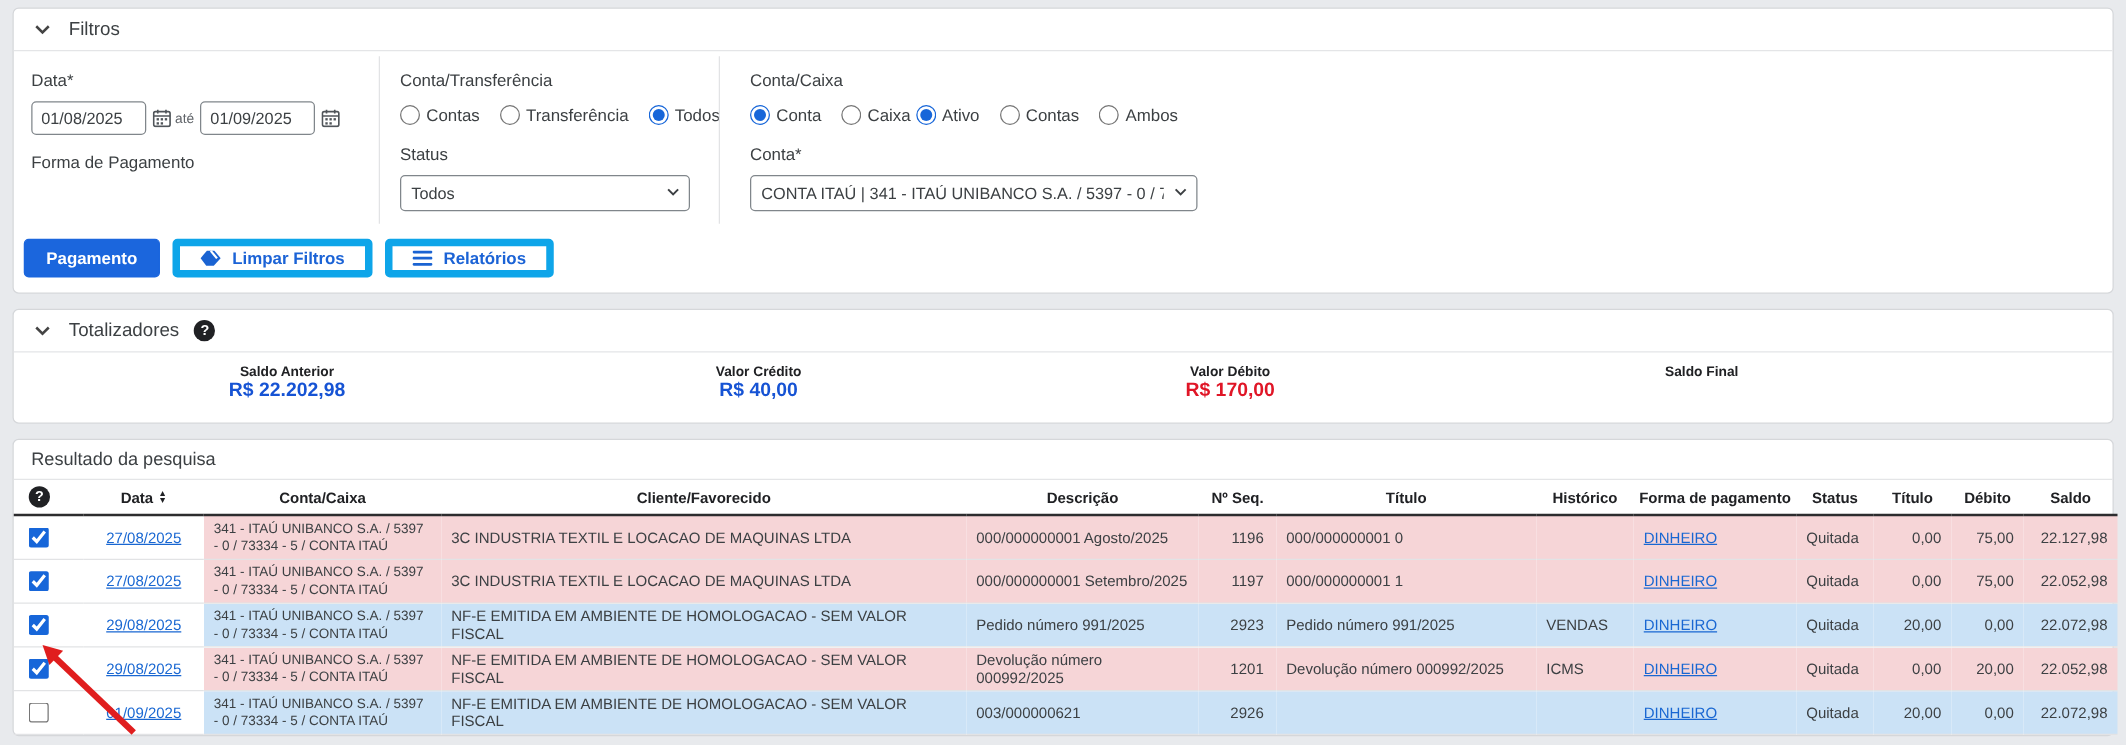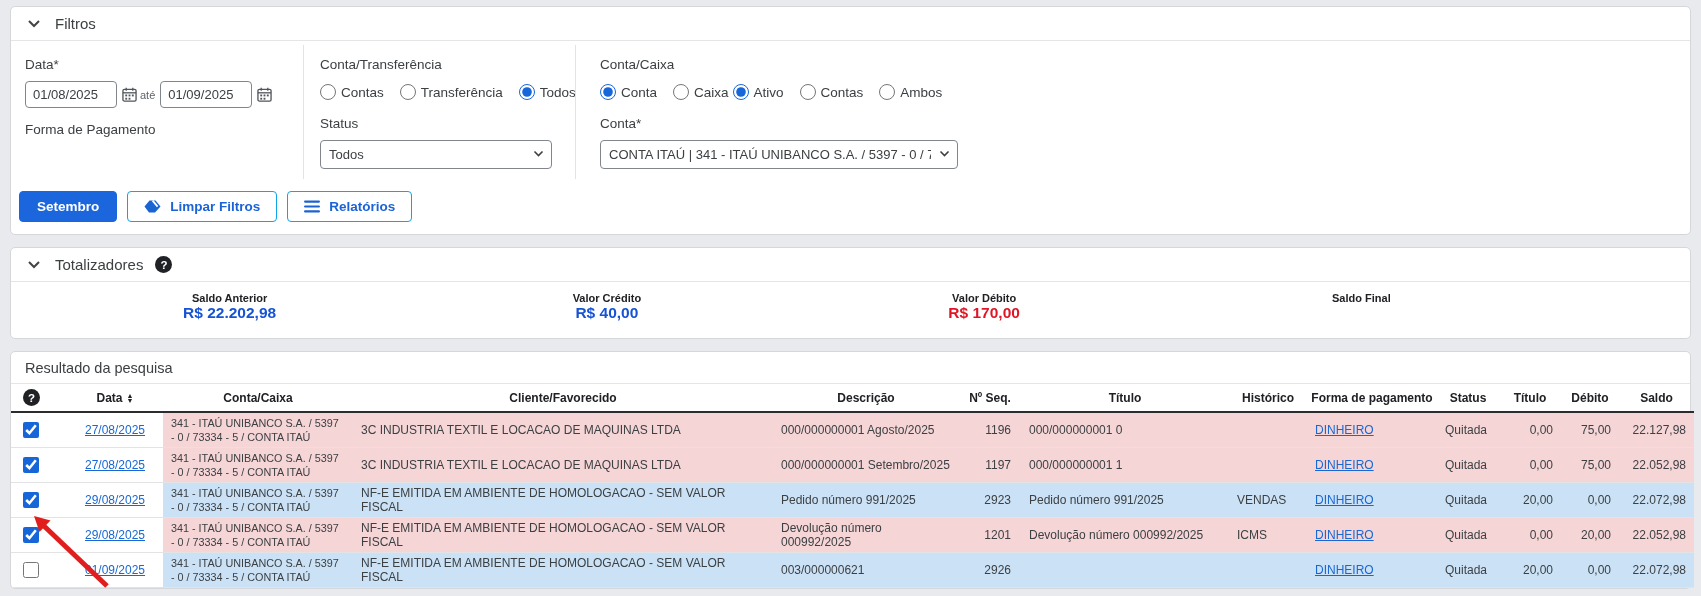--- a/index.html
+++ b/index.html
@@ -57,21 +57,21 @@
   }
   .select-wrap .sel-chev { position: absolute; right: 8px; top: 10px; pointer-events: none; }
   .w-pag { width: 230px; }
   .w-status { width: 232px; }
   .w-conta { width: 358px; }
 
   .buttons-row { display: flex; gap: 10px; padding: 12px 0 12px 8px; align-items: center; }
   .btn { height: 31px; border-radius: 4px; font-size: 13.5px; font-weight: bold; cursor: pointer; font-family: inherit; }
   .btn-primary { background: #1b66dd; border: 1px solid #1b66dd; color: #fff; padding: 0 17px; }
   .btn-light {
-    background: #fff; border: 1px solid #0ea5e9; color: #1b63d6;
+    background: #fff; border: 6px solid #0ea5e9; color: #1b63d6;
     display: inline-flex; align-items: center; gap: 9px; padding: 0 16px;
   }
 
   
   .totals-body { display: flex; padding: 10px 140px 16px 30px; }
   .total-col { flex: 1; text-align: center; }
   .total-label { font-size: 11px; font-weight: bold; color: #202124; margin-bottom: 0; }
   .total-value { font-size: 15.5px; font-weight: bold; }
   .qbadge {
     width: 17px; height: 17px; border-radius: 50%; background: #202124; color: #fff;
@@ -220,21 +220,21 @@
       <div class="select-wrap w-conta">
         <select><option>CONTA ITAÚ | 341 - ITAÚ UNIBANCO S.A. / 5397 - 0 / 73</option></select>
         <svg class="sel-chev" width="11" height="8" viewBox="0 0 11 8">
             <polyline points="1.5,1.5 5.5,5.5 9.5,1.5" stroke="#3c4043" stroke-width="1.6" fill="none"></polyline>
           </svg>
       </div>
     </div>
   </div>
 
   <div class="buttons-row">
-    <button class="btn btn-primary">Setembro</button>
+    <button class="btn btn-primary">Pagamento</button>
     <button class="btn btn-light">
       <svg width="17" height="13" viewBox="0 0 17 13">
           <path d="M5.5 0.5 L11.5 0.5 L16.5 6.5 L11 12.5 L5 12.5 L0.5 6.5 Z" fill="#1a63d2"></path>
           <path d="M8.6 0.7 L13.6 6.7" stroke="#fff" stroke-width="1.8"></path>
         </svg>
       <span>Limpar Filtros</span>
     </button>
     <button class="btn btn-light">
       <svg width="16" height="13" viewBox="0 0 16 13">
           <rect x="0" y="0.5" width="16" height="2.2" rx="1.1" fill="#1a63d2"></rect>

